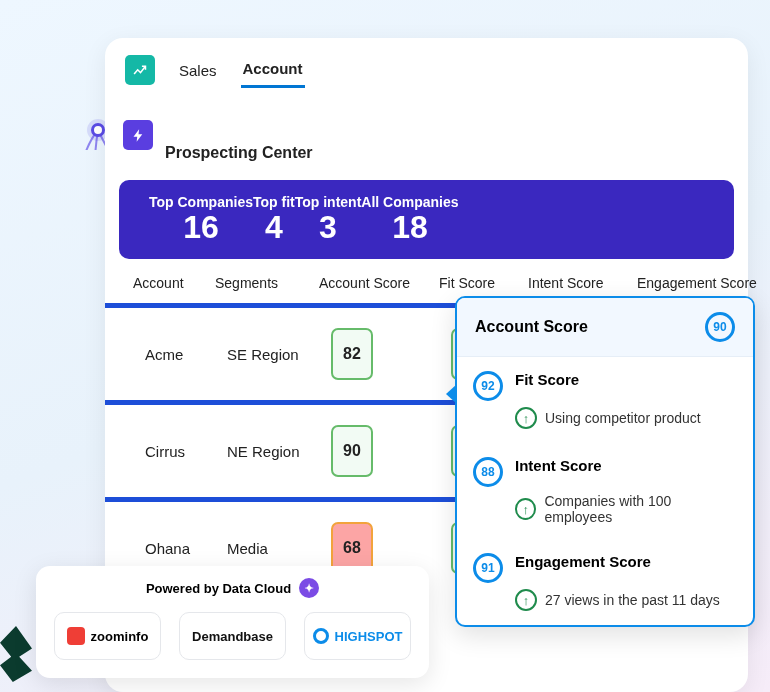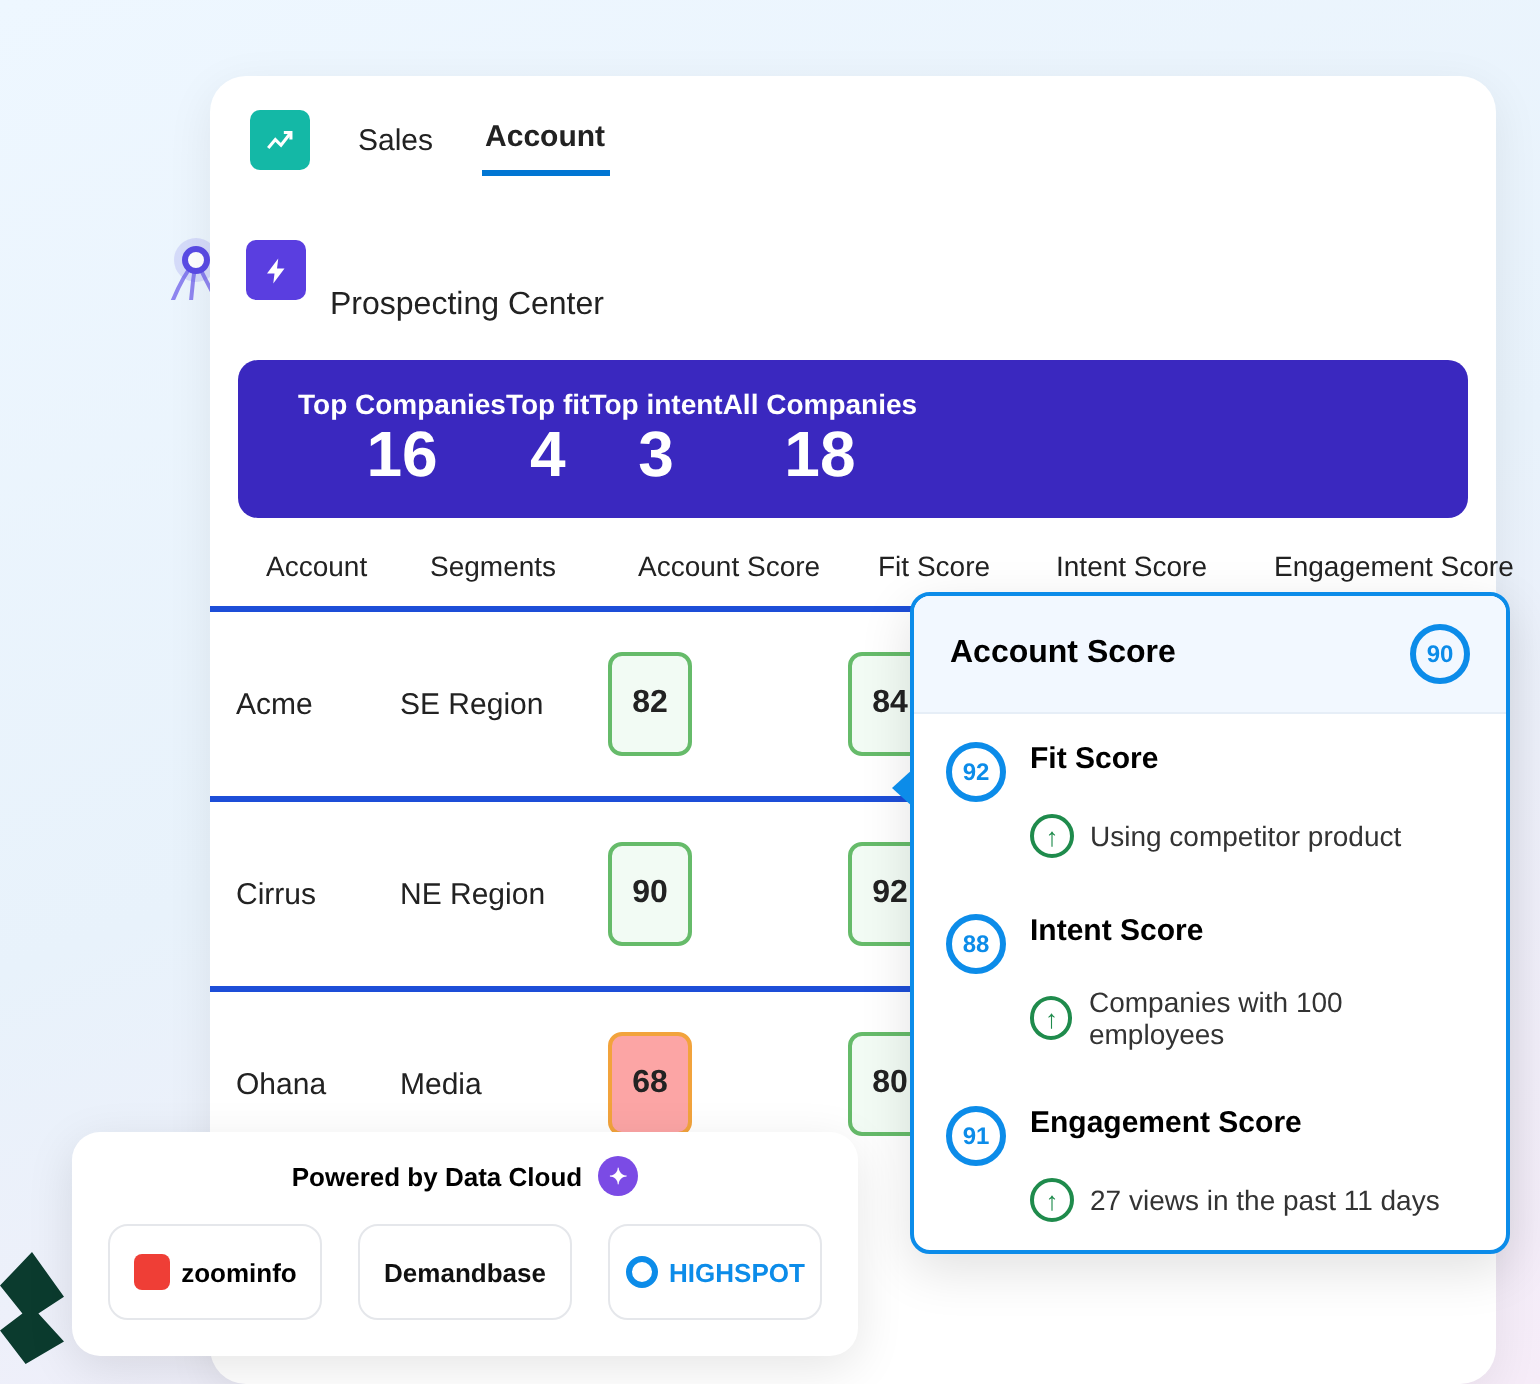--- a/index.html
+++ b/index.html
@@ -15,36 +15,36 @@
     padding-top: 14px;
   }
   .tabs { display: flex; align-items: center; gap: 22px; padding: 0 20px; }
   .logo-tile { width: 30px; height: 30px; background:#14b8a6; border-radius:5px;
     display:flex;align-items:center;justify-content:center; }
   .tab { font-size:15px; padding: 8px 2px; color:#222; cursor:pointer; }
   .tab.active { font-weight:700; border-bottom:3px solid #0176d3; }
   .section-row { display:flex; align-items:center; gap:12px; padding:20px 18px 12px; }
   .bolt-tile { width:30px;height:30px;background:#5a3ee0;border-radius:5px;
     display:flex;align-items:center;justify-content:center; }
-  .section-title { font-size:16px; font-weight:400; color:#222;margin-top:36px; }
+  .section-title { font-size:16px; font-weight:700; color:#222;margin-top:36px; }
   .metrics {
     margin: 6px 14px 0 14px; background:#3a28bf; color:#fff; border-radius:10px;
     display:flex; padding:14px 30px; 
   }
   .metric { text-align:left; }
   .metric-label { font-size:14px; font-weight:600; }
   .metric-value { font-size:32px; font-weight:700; line-height:1.1; text-align:center; }
   .head-row {
     display:grid; grid-template-columns: 78px 100px 116px 85px 105px 140px;
     gap:4px; padding:16px 28px 12px; font-size:14px; color:#222; font-weight:500;
   }
   .data-row {
     display:grid; grid-template-columns: 78px 100px 116px 85px 1fr;
-    gap:4px; align-items:center; padding:20px 13px; font-size:15px; color:#222;
-    border-top:3px solid #1d4ed8;
+    gap:4px; align-items:center; padding:20px 40px; font-size:15px; color:#222;
+    border-top:5px solid #1d4ed8;
   }
   .score-box {
     width:42px;height:52px;border-radius:7px;border:2px solid #66bb6a;
     background:#f2fbf4; display:flex;align-items:center;justify-content:center;
     font-weight:700; font-size:16px; color:#222;
   }
   .score-box.warn { border-color:#f2a33c; background:#fca5a5; }
 
   
   .popover {

